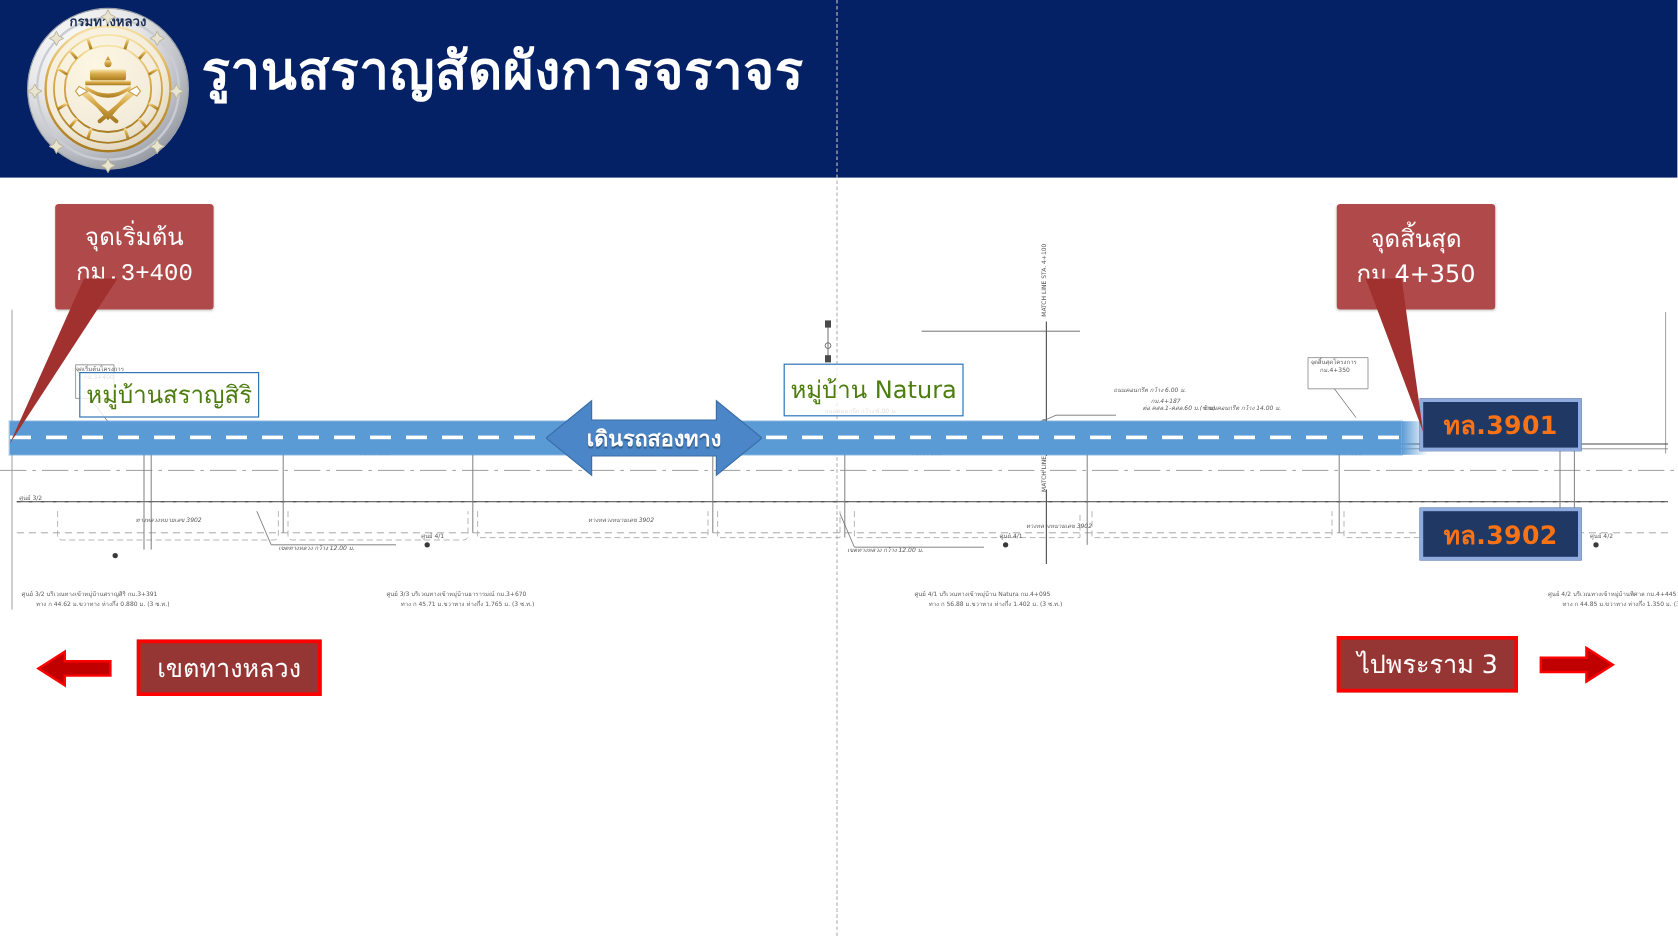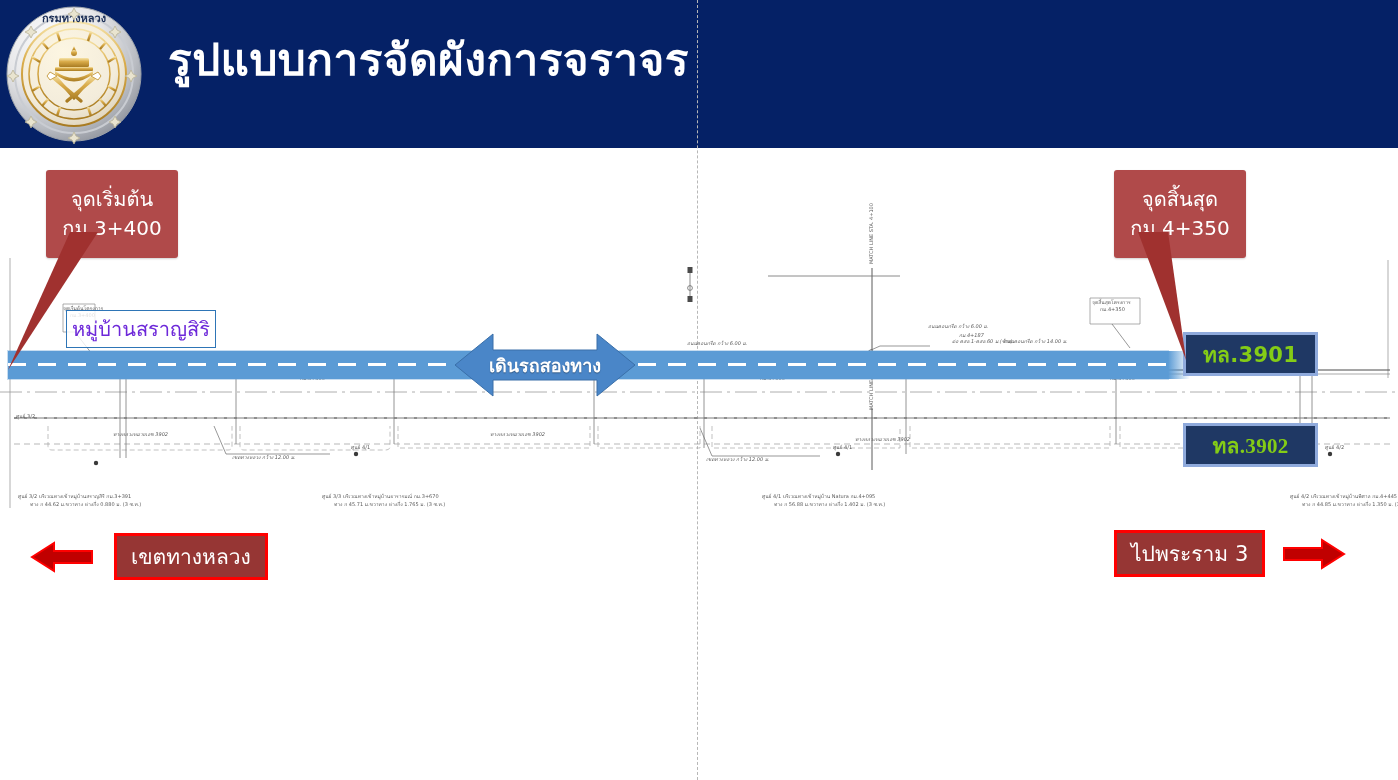--- a/index.html
+++ b/index.html
@@ -4,21 +4,21 @@
 <style>
   html,body{margin:0;padding:0;background:#fff;}
   body{width:1398px;height:780px;position:relative;overflow:hidden;
        font-family:"DejaVu Sans","Liberation Sans",sans-serif;}
 
   
   .header{position:absolute;left:0;top:0;width:1398px;height:148px;background:#052166;}
   .header-title{position:absolute;left:168px;top:36px;color:#ffffff;
       font-size:44px;font-weight:700;letter-spacing:.5px;line-height:1.1;white-space:nowrap;}
 
-  .emblem{position:absolute;left:5px;top:2px;width:138px;height:142px;}
+  .emblem{position:absolute;left:21px;top:2px;width:138px;height:142px;}
   .emblem svg{display:block;width:138px;height:142px;}
 
   
   .guide-v{position:absolute;left:697px;top:0;width:0;height:780px;
       border-left:1.5px dashed #b7b7b7;}
 
   
   .stage{position:absolute;left:0;top:148px;width:1398px;height:632px;}
 
   
@@ -43,33 +43,33 @@
   
   .callout{position:absolute;}
   .callout .bubble{background:#b04a4a;color:#fff;border-radius:3px;
       display:flex;flex-direction:column;align-items:center;justify-content:center;
       padding:10px 18px;box-shadow:0 1px 2px rgba(0,0,0,.18);}
   .callout .l1{font-size:20px;font-weight:400;line-height:1.45;}
   .callout .l2{font-size:20px;font-weight:400;line-height:1.45;}
   .callout .tail{position:absolute;}
   .callout .tail svg{display:block;overflow:visible;}
 
-  .callout-start{left:46px;top:22px;}
+  .callout-start{left:46px;top:22px;font-family:Liberation Mono, monospace;}
   .callout-start .bubble{width:96px;height:68px;}
   .callout-end{left:1114px;top:22px;}
   .callout-end .bubble{width:96px;height:68px;}
 
   
   .vlabel{position:absolute;border:1.5px solid #2e75b6;background:rgba(255,255,255,.80);
-      color:#6d28d9;display:flex;align-items:center;justify-content:center;
+      color:#4d7c0f;display:flex;align-items:center;justify-content:center;
       font-size:20px;line-height:1;white-space:nowrap;}
 
   
   .plate{position:absolute;background:#1f3864;border:3px solid #8faadc;
-      color:#84cc16;display:flex;align-items:center;justify-content:center;
+      color:#f97316;display:flex;align-items:center;justify-content:center;
       font-size:21px;font-weight:700;letter-spacing:.3px;white-space:nowrap;}
 
   
   .dir{position:absolute;}
   .dir .chip{background:#963634;border:3px solid #ff0000;color:#ffffff;
       font-size:21px;font-weight:400;padding:4px 14px;white-space:nowrap;
       display:flex;align-items:center;justify-content:center;}
   .dir .arw{position:absolute;top:6px;}
   .dir .arw svg{display:block;}
 
@@ -166,21 +166,21 @@
         <path d="M69 130 l2 4 4 2 -4 2 -2 4 -2 -4 -4 -2 4 -2 z"></path>
         <path d="M8 68 l2 4 4 2 -4 2 -2 4 -2 -4 -4 -2 4 -2 z"></path>
         <path d="M126 68 l2 4 4 2 -4 2 -2 4 -2 -4 -4 -2 4 -2 z"></path>
         <path d="M26 24 l2 4 4 2 -4 2 -2 4 -2 -4 -4 -2 4 -2 z"></path>
         <path d="M110 24 l2 4 4 2 -4 2 -2 4 -2 -4 -4 -2 4 -2 z"></path>
         <path d="M26 114 l2 4 4 2 -4 2 -2 4 -2 -4 -4 -2 4 -2 z"></path>
         <path d="M110 114 l2 4 4 2 -4 2 -2 4 -2 -4 -4 -2 4 -2 z"></path>
       </g>
     </svg>
   </div>
-  <div class="header-title">รูปแบบการจัดผังการจราจร</div>
+  <div class="header-title">รูานสราญสัดผังการจราจร</div>
 </div>
 
 <div class="guide-v"></div>
 
 <div class="stage">
 
   <div class="cad">
     <svg width="1398" height="260" viewBox="0 0 1398 260" xmlns="http://www.w3.org/2000/svg">
       <g stroke="#8d8d8d" fill="none" stroke-width="0.7">
 
@@ -302,23 +302,24 @@
   <div class="band-fade"></div>
 
   <div class="dbl-arrow">
     <svg width="180" height="70" viewBox="0 0 180 70" xmlns="http://www.w3.org/2000/svg">
       <path d="M0 35 L38 4 L38 20 L142 20 L142 4 L180 35 L142 66 L142 50 L38 50 L38 66 Z" fill="#4a86c8" stroke="#3a6fa8" stroke-width="1"></path>
     </svg>
     <div class="txt">เดินรถสองทาง</div>
   </div>
 
   <div class="vlabel" style="left:66px;top:162px;width:148px;height:36px;">หมู่บ้านสราญสิริ</div>
+  <div class="vlabel" style="left:653px;top:155px;width:148px;height:42px;">หมู่บ้าน Natura</div>
 
   <div class="plate" style="left:1183px;top:184px;width:129px;height:38px;">ทล.3901</div>
-  <div class="plate" style="left:1183px;top:275px;width:129px;height:38px;font-family:Liberation Serif, serif;">ทล.3902</div>
+  <div class="plate" style="left:1183px;top:275px;width:129px;height:38px;">ทล.3902</div>
 
   <div class="callout callout-start">
     <div class="tail" style="left:-44px;top:62px;">
       <svg width="110" height="140" viewBox="0 0 110 140" xmlns="http://www.w3.org/2000/svg">
         <path d="M68 0 L96 0 L6 138 Z" fill="#a0312f"></path>
       </svg>
     </div>
     <div class="bubble">
       <div class="l1">จุดเริ่มต้น</div>
       <div class="l2">กม.3+400</div>

